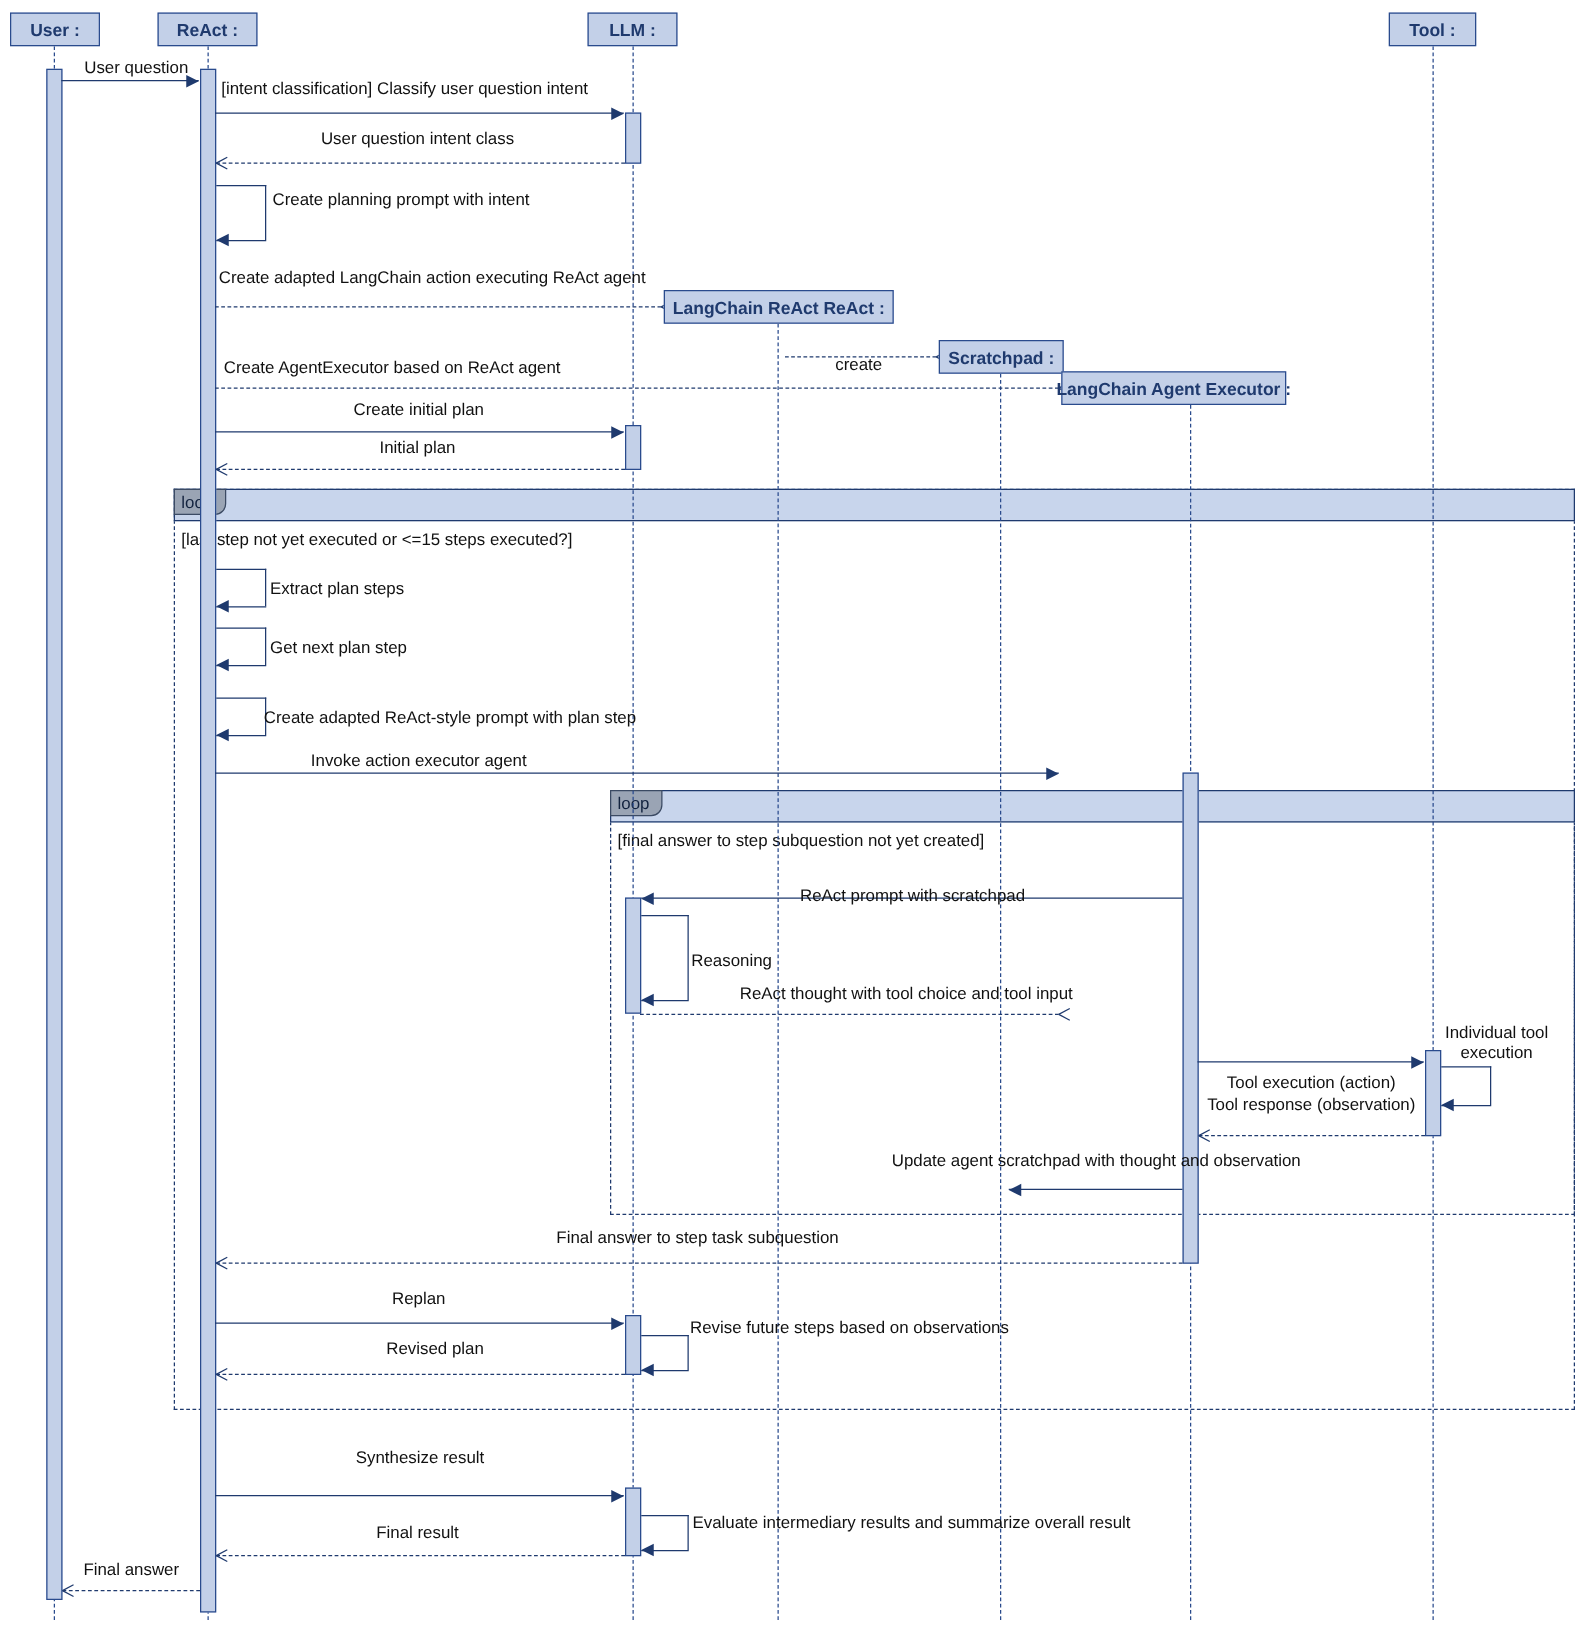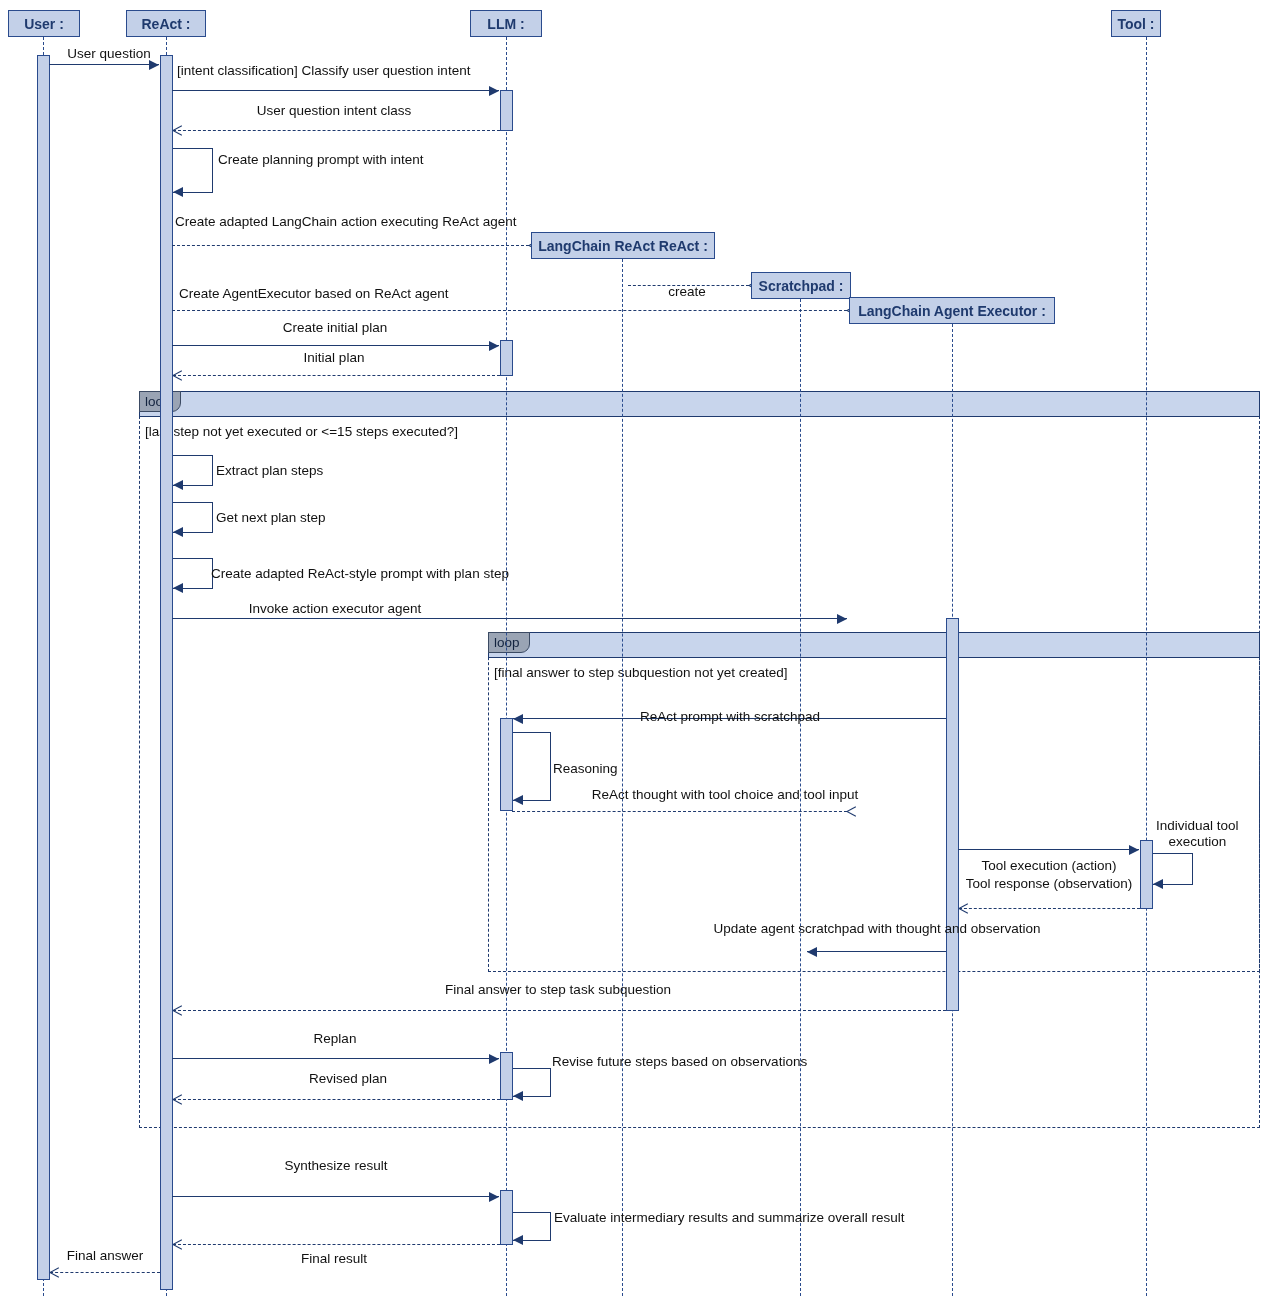--- a/index.html
+++ b/index.html
@@ -258,24 +258,24 @@
     <div class="msg-line" style="left: 172px; top: 1196px; width: 327px;"></div>
     <div class="arrow-head ah-right" style="left: 489px; top: 1192px;"></div>
     <div class="msg-label center" style="left: 336px; top: 1158px;">Synthesize result</div>
     <div class="msg-line" style="left: 513px; top: 1212px; width: 38px;"></div>
     <div class="selfmsg" style="left: 513px; top: 1212px; width: 38px; height: 28px; border-top: none; border-bottom: none;"></div>
     <div class="msg-line" style="left: 513px; top: 1240px; width: 38px;"></div>
     <div class="arrow-head ah-left" style="left: 513px; top: 1235px;"></div>
     <div class="msg-label" style="left: 554px; top: 1210px;">Evaluate intermediary results and summarize overall result</div>
     <div class="msg-line dashed" style="left: 173px; top: 1244px; width: 327px;"></div>
     <div class="arrow-head ah-open-left" style="width: 10px; height: 0px; left: 173px; top: 1244px;"></div>
-    <div class="msg-label center" style="left: 334px; top: 1218px; margin-top: 33px;">Final result</div>
+    <div class="msg-label center" style="left: 334px; top: 1218px;">Final result</div>
     <div class="msg-line dashed" style="left: 50px; top: 1272px; width: 110px;"></div>
     <div class="arrow-head ah-open-left" style="width: 10px; height: 0px; left: 50px; top: 1272px;"></div>
     <div class="msg-label center" style="left: 105px; top: 1248px;">Final answer</div>
     <div class="lifeline-head" style="left: 8px; top: 10px; width: 72px;">User :</div>
     <div class="lifeline-head" style="left: 126px; top: 10px; width: 80px;">ReAct :</div>
     <div class="lifeline-head" style="left: 470px; top: 10px; width: 72px;">LLM :</div>
     <div class="lifeline-head" style="left: 531px; top: 232px; width: 184px;">LangChain ReAct ReAct :</div>
     <div class="lifeline-head" style="left: 751px; top: 272px; width: 100px;">Scratchpad :</div>
-    <div class="lifeline-head" style="left: 849px; top: 297px; width: 206px;">LangChain Agent Executor :</div>
-    <div class="lifeline-head" style="left: 1111px; top: 10px; width: 50px;">Tool :</div>
+    <div class="lifeline-head" style="left: 849px; top: 297px; width: 180px;">LangChain Agent Executor :</div>
+    <div class="lifeline-head" style="left: 1111px; top: 10px; width: 70px;">Tool :</div>
   </div>
 
 </body></html>

